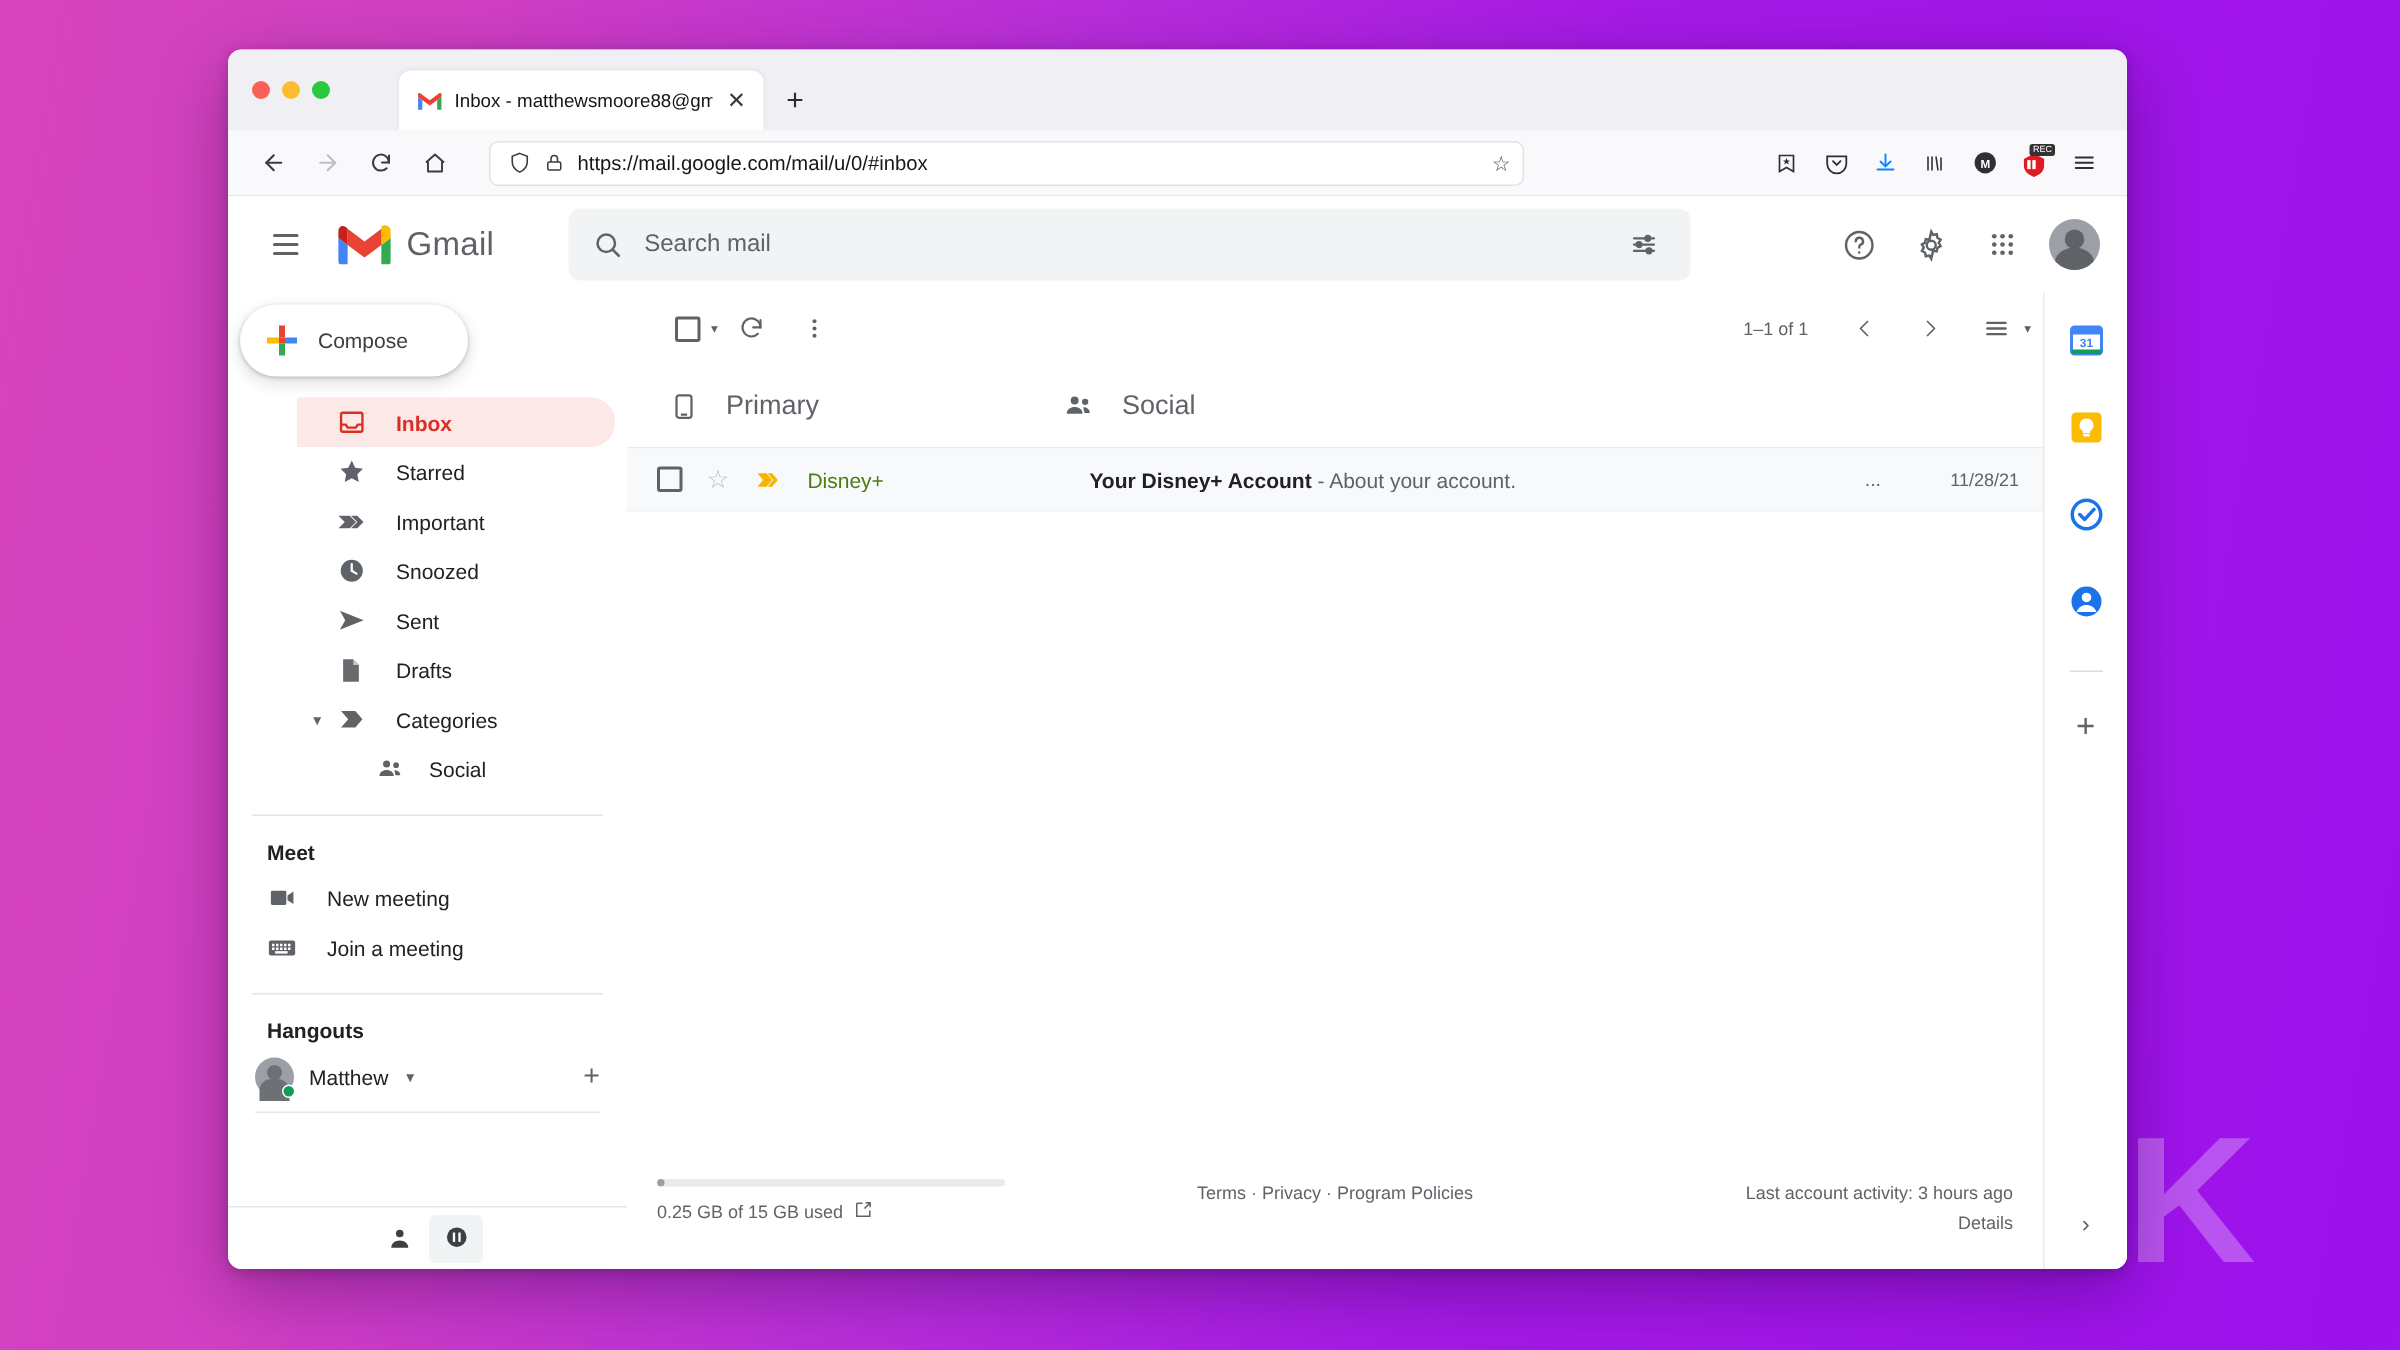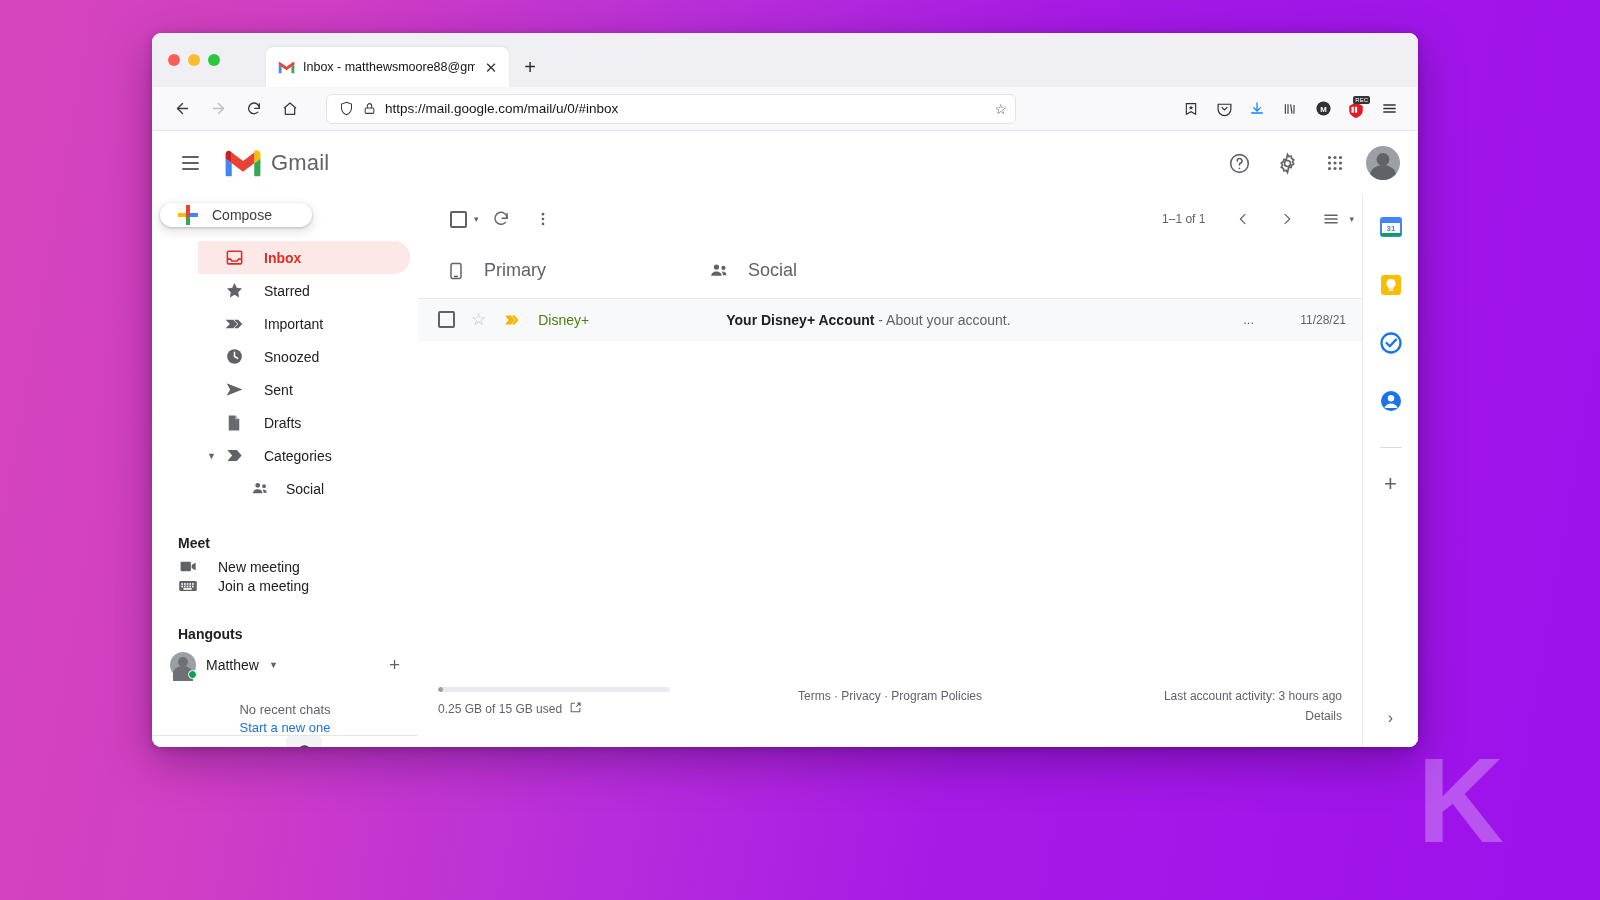--- a/index.html
+++ b/index.html
@@ -14,21 +14,21 @@
   
   .watermark {
     position: absolute; right: 100px; bottom: 40px;
     font-size: 120px; font-weight: 700; color: rgba(255,255,255,0.28);
     font-family: "Liberation Sans", sans-serif; letter-spacing: -4px;
     user-select: none; line-height: 1;
   }
   
   .browser {
     position: absolute; left: 152px; top: 33px;
-    width: 1266px; height: 714px;
+    width: 1266px; height: 813px;
     background: #ffffff; border-radius: 9px;
     box-shadow: 0 14px 46px rgba(40,0,60,0.38), 0 2px 8px rgba(0,0,0,0.2);
     overflow: hidden; display: flex; flex-direction: column;
   }
   .titlebar {
     height: 54px; background: #f0f0f4; display: flex; align-items: flex-end;
     padding: 0 14px; position: relative; flex: 0 0 auto;
   }
   .traffic { display: flex; gap: 8px; align-items: center; position: absolute; left: 16px; top: 21px; }
   .dot { width: 12px; height: 12px; border-radius: 50%; }
@@ -384,20 +384,37 @@
         </div>
       <div class="glogo">
         <svg width="38" height="29" viewBox="0 0 24 18">
           <path fill="#4285f4" d="M1.6 17h3.3V8.9L1 5.9v9.5C1 16.3 1.3 17 1.6 17z"></path>
           <path fill="#34a853" d="M19.1 17h3.3c.5 0 .6-.7.6-1.6V5.9l-3.9 3z"></path>
           <path fill="#fbbc04" d="M19.1 2.1v6.8l3.9-3V3c0-2-2.3-3.1-3.9-1.9z"></path>
           <path fill="#ea4335" d="M4.9 8.9V2.1l7.1 5.3 7.1-5.3v6.8L12 14.2z"></path>
           <path fill="#c5221f" d="M1 3v2.9l3.9 3V2.1C3.3-.1 1 1 1 3z"></path>
         </svg>
         <span class="glogo-text">Gmail</span>
+      </div>
+      <div class="searchwrap">
+        <svg width="20" height="20" viewBox="0 0 24 24" fill="none" stroke="#5f6368" stroke-width="2">
+            <circle cx="11" cy="11" r="7"></circle>
+            <line x1="16.2" y1="16.2" x2="21" y2="21" stroke-linecap="round"></line>
+          </svg>
+        <input class="search-input" type="text" placeholder="Search mail" style="">
+        <div class="hicon">
+          <svg width="20" height="20" viewBox="0 0 24 24" stroke="#5f6368" stroke-width="1.8" fill="none" stroke-linecap="round">
+              <line x1="4" y1="7" x2="20" y2="7"></line>
+              <line x1="4" y1="12" x2="20" y2="12"></line>
+              <line x1="4" y1="17" x2="20" y2="17"></line>
+              <circle cx="15" cy="7" r="2" fill="#5f6368"></circle>
+              <circle cx="8" cy="12" r="2" fill="#5f6368"></circle>
+              <circle cx="16" cy="17" r="2" fill="#5f6368"></circle>
+            </svg>
+        </div>
       </div>
       <div class="hright">
         <div class="hicon">
           <svg width="23" height="23" viewBox="0 0 24 24" fill="none" stroke="#5f6368" stroke-width="1.7">
               <circle cx="12" cy="12" r="9.2"></circle>
               <path d="M9.6 9.3a2.5 2.5 0 1 1 3.4 2.3c-.7.3-1 .9-1 1.6v.4" stroke-linecap="round"></path>
               <circle cx="12" cy="17" r="0.9" fill="#5f6368" stroke="none"></circle>
             </svg>
         </div>
         <div class="hicon">
@@ -551,24 +568,20 @@
           <span class="hu-avatar">
             <span class="head"></span>
               <span class="body"></span>
             <span class="hu-dot"></span>
           </span>
           <span>Matthew</span>
           <span class="hu-caret">▼</span>
           <span class="hu-plus">+</span>
         </div>
         <div class="hangouts-rule"></div>
-        <div class="chats-empty">
-          <div class="t1">No recent chats</div>
-          <div class="t2">Start a new one</div>
-        </div>
 
         <div class="sb-footer">
           <div class="sbf-icon">
             <svg width="17" height="17" viewBox="0 0 24 24" fill="currentColor">
                 <circle cx="12" cy="7.5" r="3.6"></circle>
                 <path d="M4 21c0-4.4 3.6-7 8-7s8 2.6 8 7z"></path>
               </svg>
           </div>
           <div class="sbf-icon sel">
             <svg width="17" height="17" viewBox="0 0 24 24" fill="currentColor">

